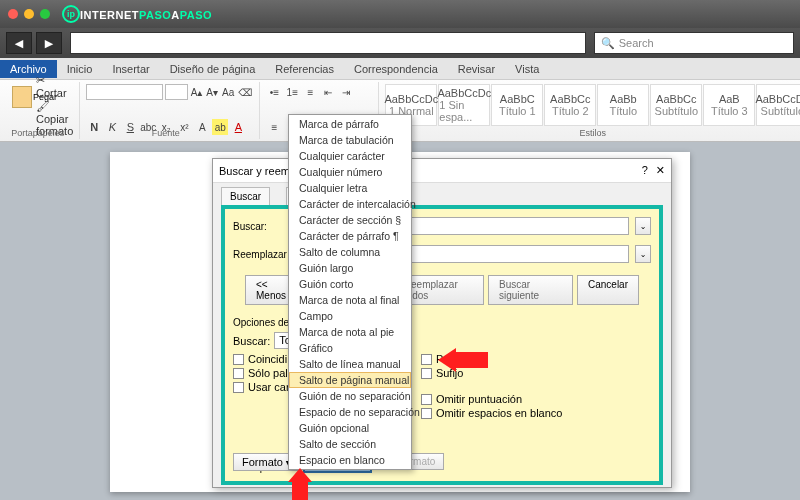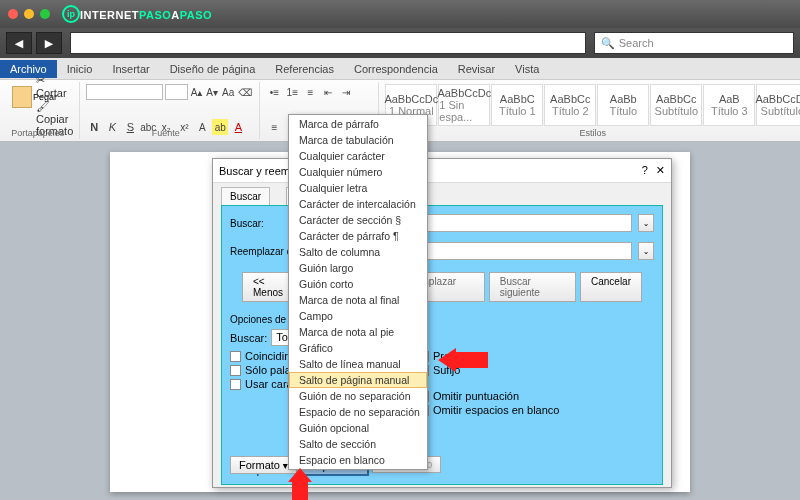--- a/index.html
+++ b/index.html
@@ -36,36 +36,36 @@
 .style-box{width:52px;height:42px;border:1px solid #ddd;background:#fff;display:flex;flex-direction:column;align-items:center;justify-content:center;font-size:8px;color:#888}
 .style-box .preview{font-size:11px;color:#555}
 .doc-area{background:#b8bfc6;height:358px;position:relative;padding-top:10px}
 .page{background:#fff;width:580px;height:340px;margin:0 auto;box-shadow:0 2px 6px rgba(0,0,0,0.3)}
 .dialog{position:absolute;top:158px;left:212px;width:460px;height:330px;background:#f0f0f0;border:1px solid #999;box-shadow:2px 2px 8px rgba(0,0,0,0.3);z-index:5}
 .dlg-title{background:#fff;height:24px;display:flex;align-items:center;justify-content:space-between;padding:0 6px;border-bottom:1px solid #ddd}
 .dlg-close{display:flex;gap:8px;font-size:12px}
 .dlg-tabs{display:flex;padding:4px 8px 0;gap:16px}
 .dlg-tab{padding:3px 8px;border:1px solid #bbb;background:#f8f8f8;font-size:10px;border-bottom:none}
 .dlg-tab.active{background:#fff}
-.dlg-body{background:#7dd3fc;margin:0 8px 8px;border:1px solid #14b8a6;padding:8px;height:280px;position:relative}
+.dlg-body{background:#fef9c3;margin:0 8px 8px;border:4px solid #14b8a6;padding:8px;height:280px;position:relative}
 .form-row{display:flex;align-items:center;gap:6px;margin-bottom:10px}
 .form-label{width:80px;font-size:10px}
 .form-input{flex:1;height:18px;border:1px solid #aaa;background:#fff}
 .form-dd{width:16px;height:18px;border:1px solid #aaa;background:linear-gradient(#fdfdfd,#e8e8e8);display:flex;align-items:center;justify-content:center;font-size:8px}
 .btn-row{display:flex;gap:4px;margin:12px 12px}
 .dlg-btn{padding:3px 10px;border:1px solid #aaa;background:linear-gradient(#fdfdfd,#e8e8e8);font-size:10px;color:#666}
 .dlg-btn.enabled{color:#000}
 .opts-title{font-size:10px;margin:6px 0 4px}
 .opt-row{display:flex;align-items:center;gap:4px;font-size:10px;margin:2px 0}
 .chk{width:11px;height:11px;border:1px solid #888;background:#fff}
 .opts-cols{display:flex;gap:50px}
 .bottom-row{position:absolute;bottom:8px;left:8px;display:flex;align-items:center;gap:4px}
 .small-btn{padding:2px 8px;border:1px solid #aaa;background:linear-gradient(#fdfdfd,#e8e8e8);font-size:10px}
 .small-btn.highlight{background:#9ac5e8;border:2px solid #2e6da4}
-.dropdown-menu{position:absolute;top:114px;left:288px;width:140px;background:#fff;border:1px solid #999;box-shadow:2px 2px 6px rgba(0,0,0,0.3);z-index:10;padding:1px 0}
+.dropdown-menu{position:absolute;top:114px;left:288px;width:124px;background:#fff;border:1px solid #999;box-shadow:2px 2px 6px rgba(0,0,0,0.3);z-index:10;padding:1px 0}
 .menu-item{padding:2px 10px 2px 10px;font-size:10.5px;color:#333;white-space:nowrap}
 .menu-item.highlight{background:#fdeeb3;border:1px solid #e9b860;padding:1px 9px}
 .arrow{position:absolute;z-index:20}
 .arrow-red{fill:#ff1e1e}
 </style>
 </head>
 <body>
 
 <div class="browser-bar">
   <div class="mac-btn mac-close"></div>

